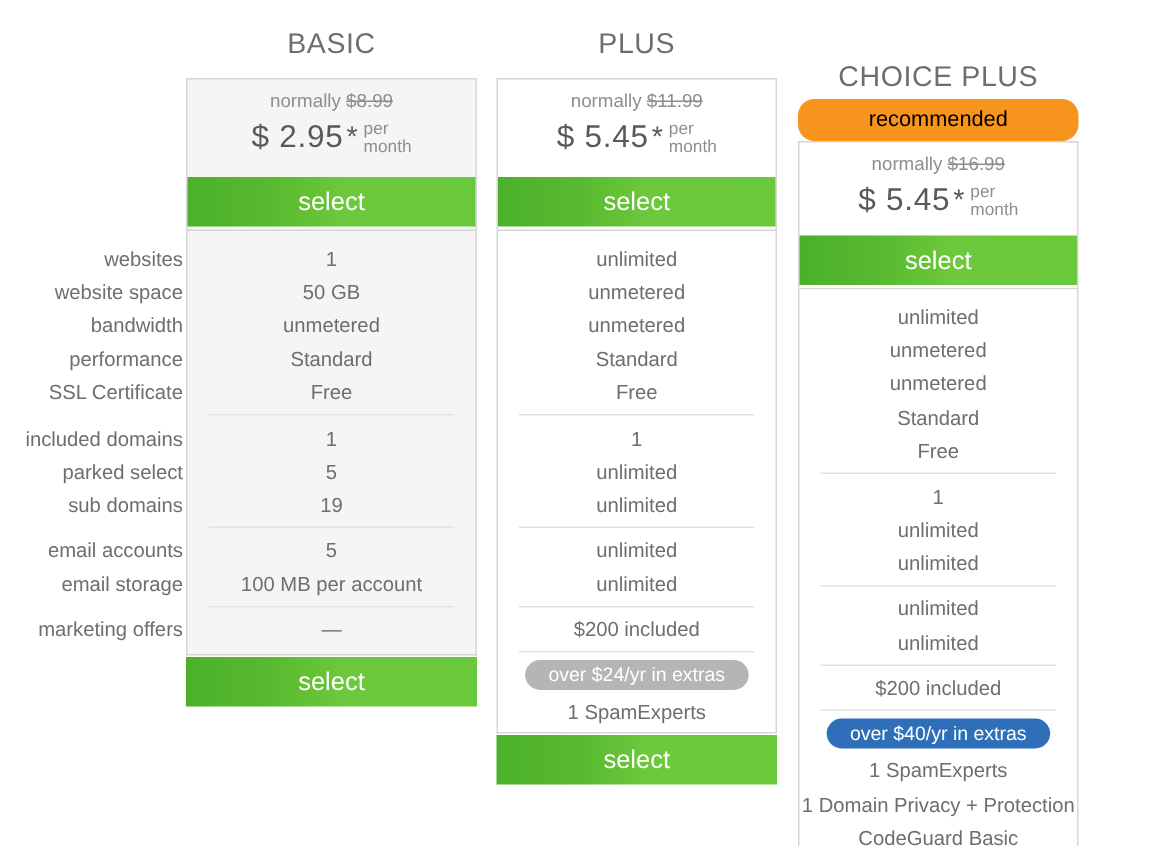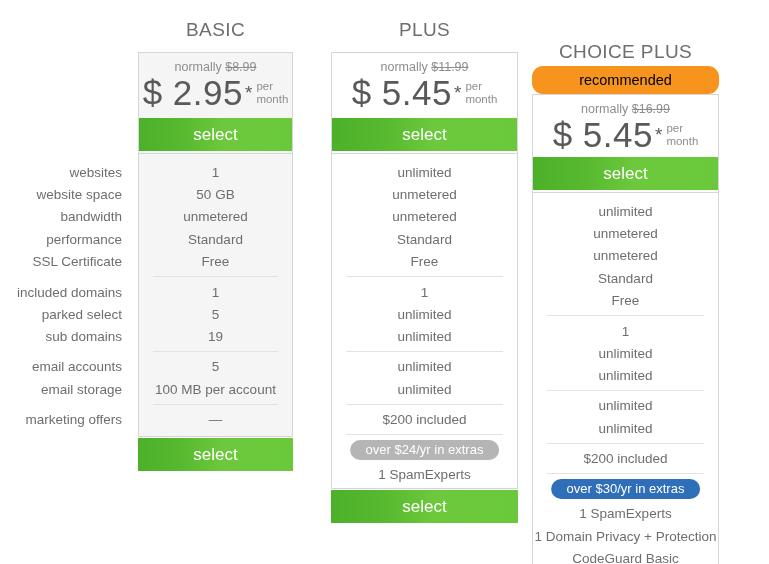--- a/index.html
+++ b/index.html
@@ -91,21 +91,21 @@
   }
   .normally .strike {
     text-decoration: line-through;
   }
   .price-line {
     line-height: 30px;
     white-space: nowrap;
     padding-top: 2px;
   }
   .price-main {
-    font-size: 35px;
+    font-size: 21px;
     color: #58595b;
     letter-spacing: 0.5px;
     vertical-align: middle;
   }
   .price-star {
     font-size: 19px;
     color: #58595b;
     vertical-align: middle;
     padding-left: 2px;
   }
@@ -177,21 +177,21 @@
   <div class="label-row" style="top:282px">included domains</div>
   <div class="label-row" style="top:304px">parked select</div>
   <div class="label-row" style="top:326px">sub domains</div>
 
   <div class="label-row" style="top:356px">email accounts</div>
   <div class="label-row" style="top:379px">email storage</div>
 
   <div class="label-row" style="top:409px">marketing offers</div>
 </div>
 
-<div class="col" style="left:138px; top:0; width:155px; height:470px;border-radius:10px;">
+<div class="col" style="left:124px; top:0; width:194px; height:470px;border-radius:10px;">
 
   <div class="col-title" style="top:19px">BASIC</div>
 
   <div class="card gray" style="top:52px; height:102px;">
     <div class="price-box" style="top:0; height:63px;">
       <div class="normally">
         <span>normally </span><span class="strike">$8.99</span>
       </div>
       <div class="price-line">
         <span class="price-main">$ 2.95</span><span class="price-star">*</span><span class="per-month"><span>per</span><br><span>month</span></span>
@@ -308,20 +308,20 @@
 
     <div class="feat-row" style="top:202px">unlimited</div>
     <div class="feat-row" style="top:225px">unlimited</div>
 
     <div class="divider" style="top:250px; left:14px; right:14px;"></div>
 
     <div class="feat-row" style="top:255px">$200 included</div>
 
     <div class="divider" style="top:280px; left:14px; right:14px;"></div>
 
-    <div class="pill" style="top:286px; background:#2f6fba;">over $30/yr in extras</div>
+    <div class="pill" style="top:286px; background:#2f6fba;">over $40/yr in extras</div>
     <div class="feat-row" style="top:310px">1 SpamExperts</div>
     <div class="feat-row" style="top:333px">1 Domain Privacy + Protection</div>
     <div class="feat-row" style="top:355px">CodeGuard Basic</div>
   </div>
 
   <div class="select-btn" style="top:534px;">select</div>
 </div>
 
 </body></html>

